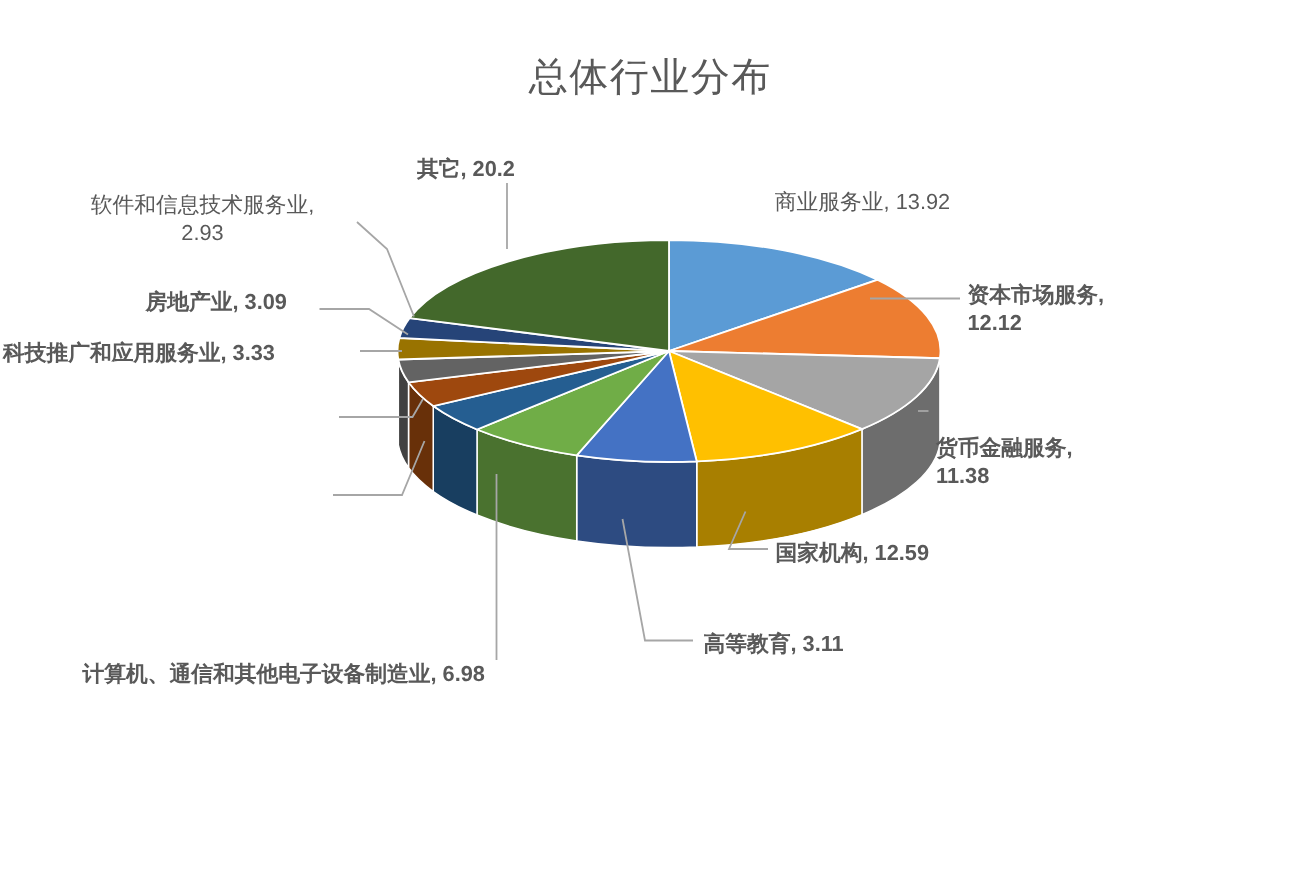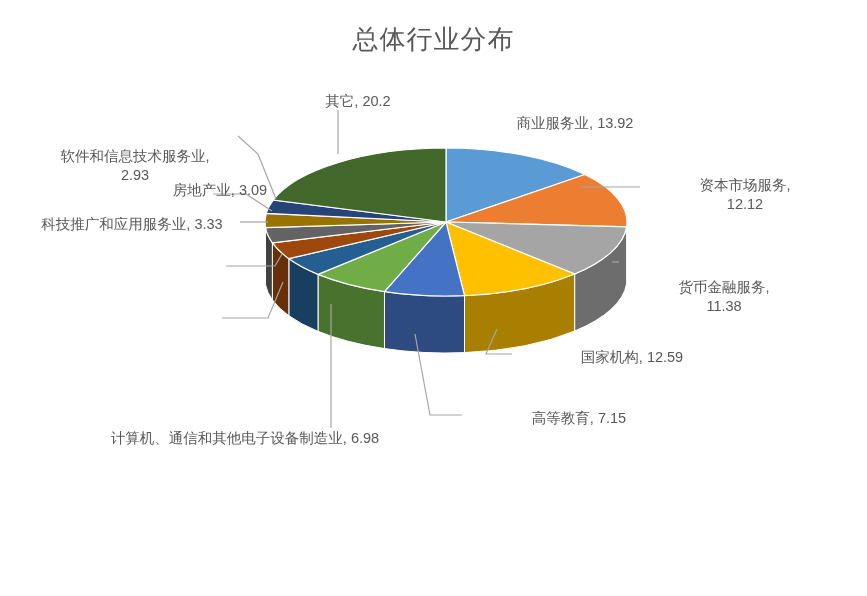--- a/index.html
+++ b/index.html
@@ -9,21 +9,21 @@
   }
   body {
     width: 867px;
     height: 596px;
     font-family: "Liberation Sans", "DejaVu Sans", sans-serif;
     overflow: hidden;
     position: relative;
   }
   #chart-root {
     position: absolute;
-    left: 0; top: 4px;
+    left: 0; top: 16px;
     width: 867px;
     height: 476px;
   }
   .chart-title {
     position: absolute;
     left: 0;
     top: 18px;
     width: 867px;
     text-align: center;
     font-size: 26px;
@@ -41,21 +41,21 @@
   }
   .dlabel {
     position: absolute;
     font-size: 14.5px;
     color: #595959;
     line-height: 1.28;
     font-family: "Liberation Sans", "DejaVu Sans", sans-serif;
     white-space: pre-line;
   }
   .dlabel.c { text-align: center; }
-  .dlabel.l { text-align: center; }
+  .dlabel.l { text-align: left; font-weight: bold; }
 </style>
 </head>
 <body>
 
 <div id="chart-root">
 
   <div class="chart-title">总体行业分布</div>
 
   <svg id="pie-svg" viewBox="0 0 867 596">
       <g>
@@ -97,21 +97,21 @@
         <polyline points="640,183 580,183" fill="none" stroke="#A6A6A6" stroke-width="1.2"></polyline>
       </g>
     </svg>
 
   <div class="dlabel c" style="left:455px; top:110px; width:240px;">商业服务业, 13.92</div>
   <div class="dlabel l" style="left:645px; top:172px; width:200px;">资本市场服务,
 12.12</div>
   <div class="dlabel l" style="left:624px; top:251px; width:200px;margin-top:23px;">货币金融服务,
 11.38</div>
   <div class="dlabel l" style="left:517px; top:344px; width:230px;">国家机构, 12.59</div>
-  <div class="dlabel l" style="left:469px; top:405px; width:220px;">高等教育, 7.15</div>
+  <div class="dlabel l" style="left:469px; top:405px; width:220px;">高等教育, 3.11</div>
   <div class="dlabel l" style="left:55px; top:425px; width:380px;">计算机、通信和其他电子设备制造业, 6.98</div>
   <div class="dlabel l" style="left:2px; top:211px; width:260px;">科技推广和应用服务业, 3.33</div>
-  <div class="dlabel l" style="left:97px; top:177px; width:180px;margin-left:33px;">房地产业, 3.09</div>
-  <div class="dlabel c" style="left:20px; top:112px; width:230px;margin-top:31px;">软件和信息技术服务业,
+  <div class="dlabel l" style="left:97px; top:177px; width:180px;">房地产业, 3.09</div>
+  <div class="dlabel c" style="left:20px; top:112px; width:230px;">软件和信息技术服务业,
 2.93</div>
   <div class="dlabel l" style="left:278px; top:88px; width:160px;">其它, 20.2</div>
 
 </div>
 
 </body></html>

